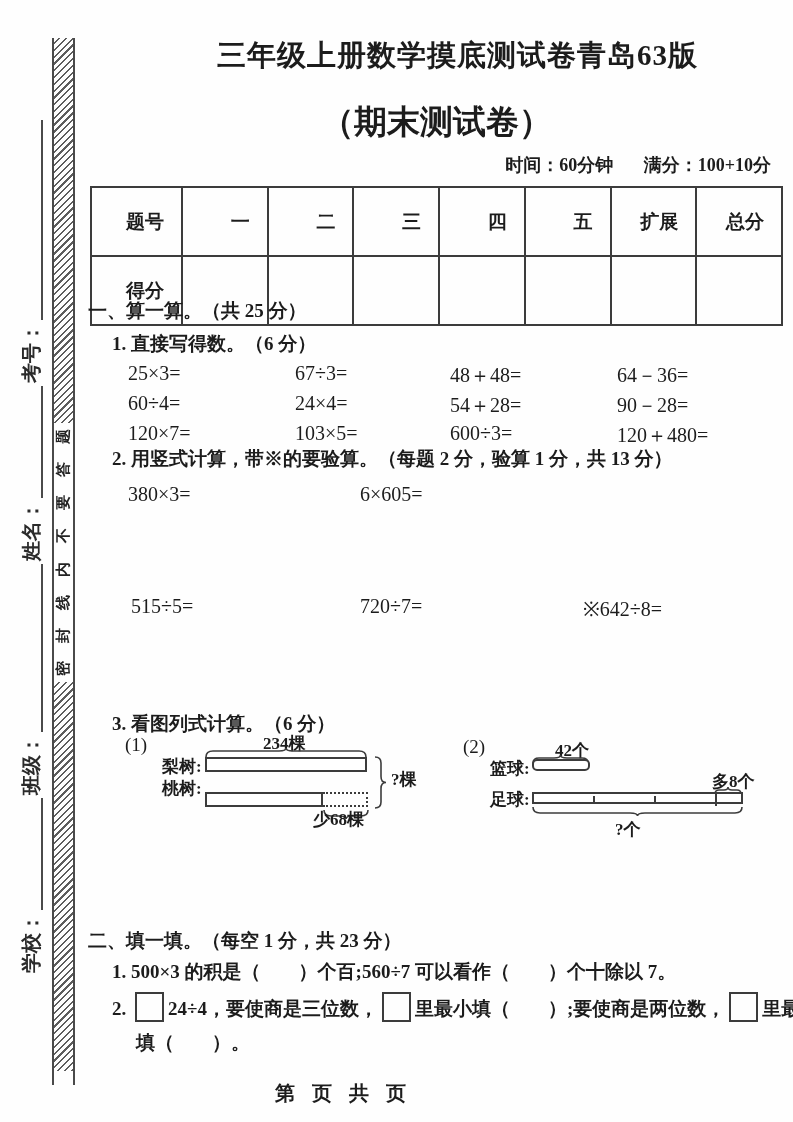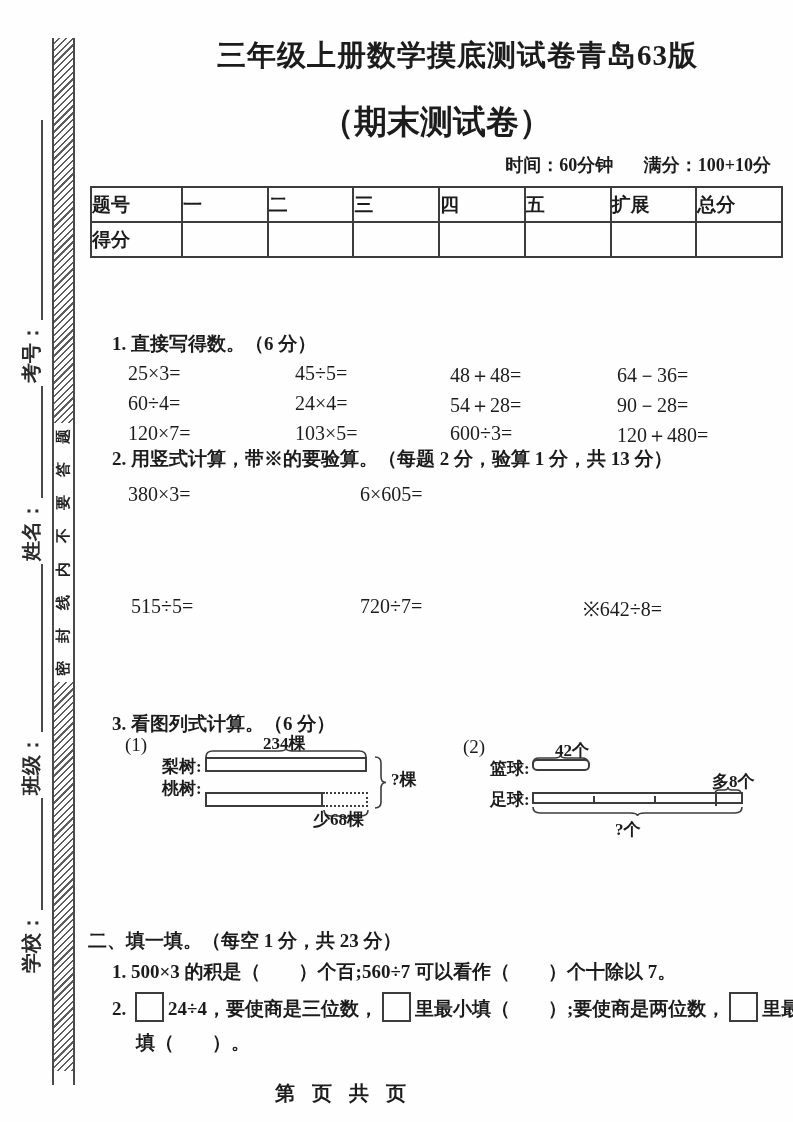--- a/index.html
+++ b/index.html
@@ -44,21 +44,21 @@
 
   
   .title   { left:88px; width:697px; top:36px; text-align:center; font-size:29px; font-weight:700; letter-spacing:1px; white-space:nowrap;margin-left:21px; }
   .subtitle{ left:88px; width:697px; top:100px; text-align:center; font-size:33px; font-weight:700; }
   .meta    { top:153px; right:22px; font-size:18px; font-weight:600; }
   .meta span + span { margin-left:26px; }
 
   
   .score-table { left:90px; top:186px; }
   .score-table table { border-collapse:collapse; width:693px; table-layout:fixed; }
-  .score-table td { border:2px solid #3c3c3c; height:33px; text-align:left; font-size:19px; font-weight:700; padding:0; }
+  .score-table td { border:2px solid #3c3c3c; height:33px; text-align:right; font-size:19px; font-weight:700; padding:17px; }
 
   
   .sec-head { font-size:19px; font-weight:700; white-space:nowrap; }
   .q-head   { font-size:19px; font-weight:700; white-space:nowrap; }
   .eq-grid  { display:grid; font-size:20px; font-weight:400; }
   .g1 { left:128px; top:362px; width:650px; grid-template-columns:167px 155px 167px 1fr; row-gap:3px; }
   .g2 { left:128px; top:483px; width:640px; grid-template-columns:232px 223px 1fr; }
   .g3 { left:131px; top:595px; width:640px; grid-template-columns:229px 223px 1fr; }
 
   .fill-text { font-size:19px; font-weight:600; white-space:nowrap; }
@@ -148,25 +148,26 @@
         <td></td>
         <td></td>
         <td></td>
         <td></td>
         <td></td>
       </tr>
     </tbody>
       </table>
   </div>
 
+  <div class="abs sec-head" style="left:88px; top:298px;">一、算一算。（共 25 分）</div>
   <div class="abs q-head" style="left:112px; top:331px;">1. 直接写得数。（6 分）</div>
 
   <div class="abs eq-grid g1">
     <span>25×3=</span>
-    <span>45÷5=</span>
+    <span>67÷3=</span>
     <span>48＋48=</span>
     <span>64－36=</span>
     <span>60÷4=</span>
     <span>24×4=</span>
     <span>54＋28=</span>
     <span>90－28=</span>
     <span>120×7=</span>
     <span>103×5=</span>
     <span>600÷3=</span>
     <span>120＋480=</span>

